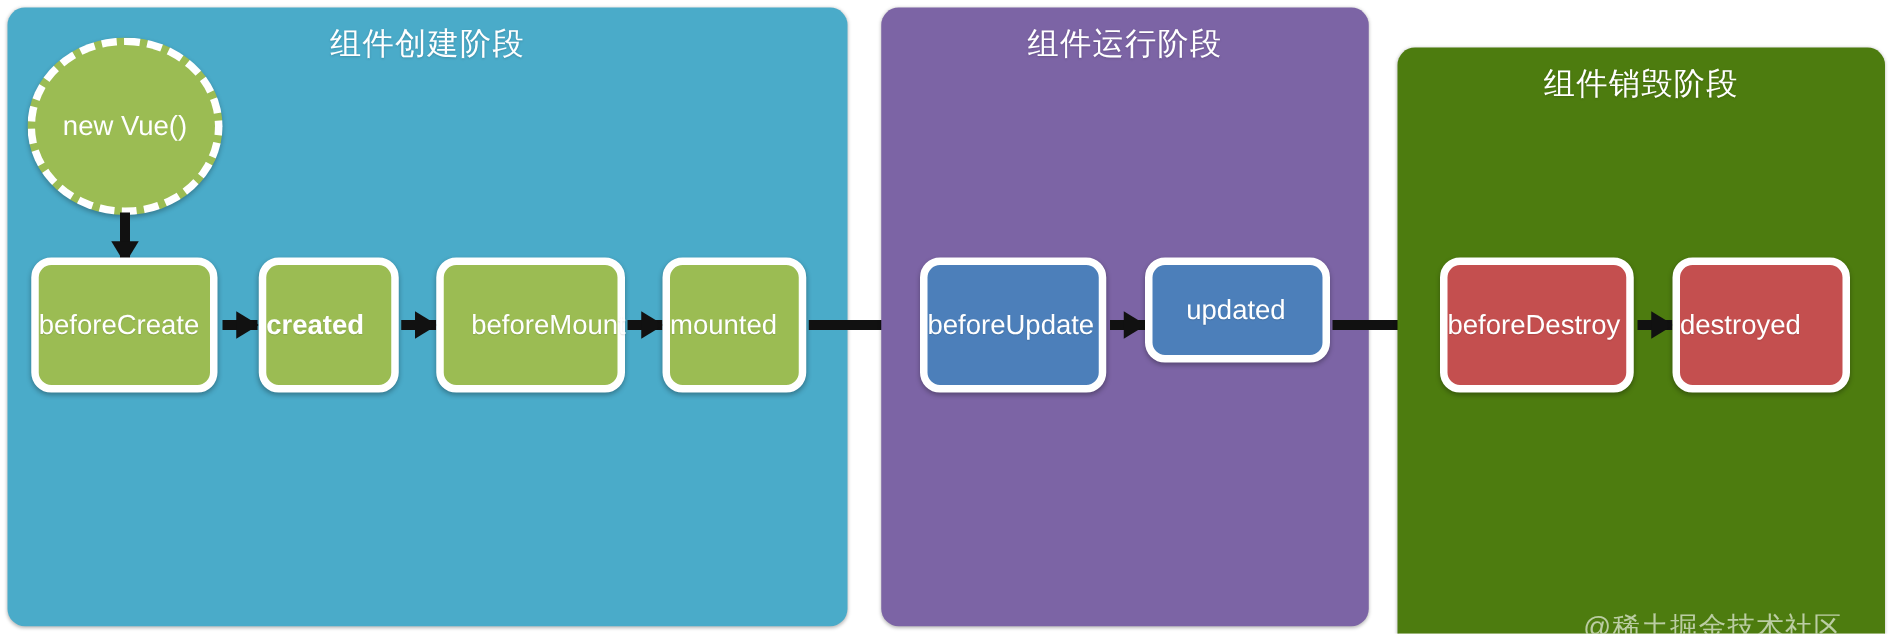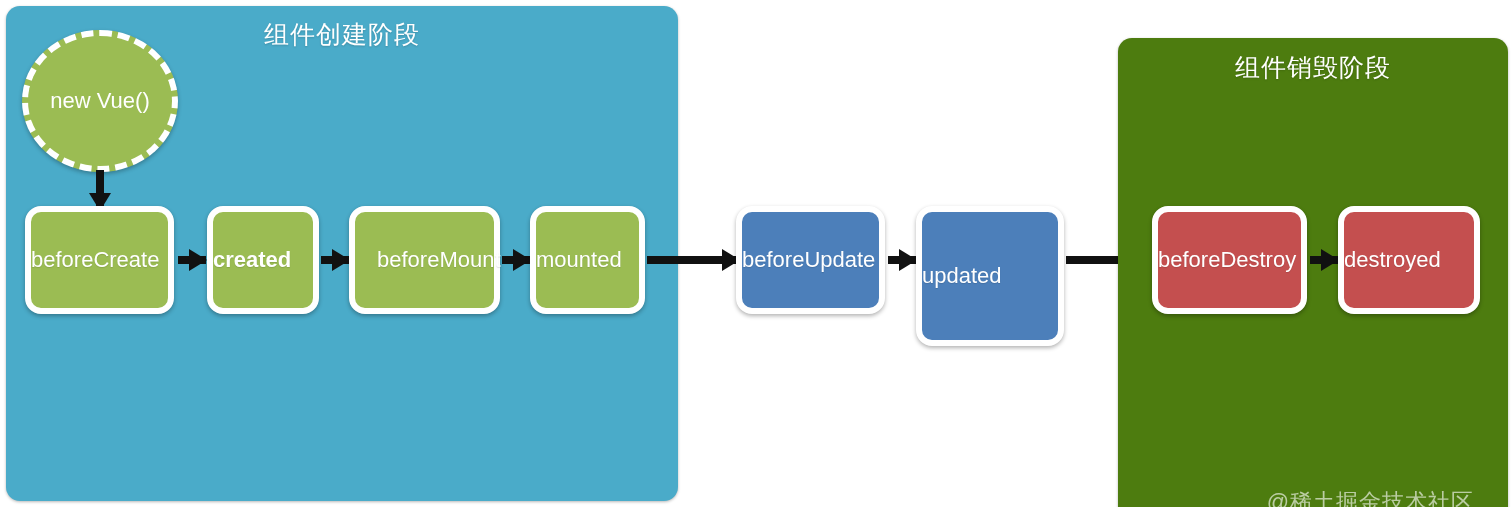--- a/index.html
+++ b/index.html
@@ -123,21 +123,21 @@
     font-size: 22px;
     letter-spacing: 1px;
     user-select: none;
   }
 </style>
 </head>
 <body>
 
 <div id="canvas">
 
-  <div class="phase" style="left:6px; top:6px; width:672px; height:495px; background:#4AABC9;font-family:Liberation Serif, serif;">
+  <div class="phase" style="left:6px; top:6px; width:672px; height:495px; background:#4AABC9;">
     <div class="phase-title">组件创建阶段</div>
   </div>
 
   <div class="start-node" style="left:22px; top:30px; width:156px; height:142px; background:#9BBC53;">
     <span>new Vue()</span>
   </div>
 
   <div class="arrow-v" style="left:100px; top:170px; height:40px;">
     <div class="shaft"></div>
     <div class="head"></div>
@@ -172,31 +172,34 @@
 
   <div class="hook" style="left:530px; top:206px; width:115px; height:108px; background:#9BBC53;">
     <span>mounted</span>
   </div>
 
   <div class="arrow-h" style="left:647px; top:260px; width:92px;">
     <div class="shaft"></div>
     <div class="head"></div>
   </div>
 
+  <div class="phase" style="left:705px; top:6px; width:390px; height:495px; background:#7C64A5;">
+    <div class="phase-title">组件运行阶段</div>
+  </div>
 
   <div class="hook" style="left:736px; top:206px; width:149px; height:108px; background:#4C7FBA;">
     <span>beforeUpdate</span>
   </div>
 
   <div class="arrow-h" style="left:888px; top:260px; width:28px;">
     <div class="shaft"></div>
     <div class="head"></div>
   </div>
 
-  <div class="hook" style="left:916px; top:206px; width:148px; height:140px; background:#4C7FBA;">
+  <div class="hook" style="left:916px; top:206px; width:148px; height:84px; background:#4C7FBA;padding-left:27px;">
     <span>updated</span>
   </div>
 
   <div class="arrow-h" style="left:1066px; top:260px; width:92px;">
     <div class="shaft"></div>
     <div class="head"></div>
   </div>
 
   <div class="phase" style="left:1118px; top:6px; width:390px; height:495px; background:#4d7c0f;margin-top:32px;">
     <div class="phase-title">组件销毁阶段</div>

